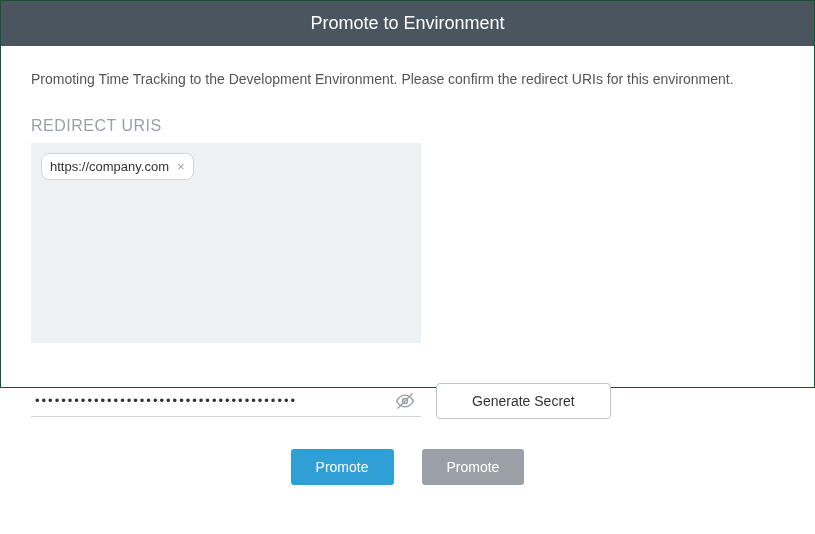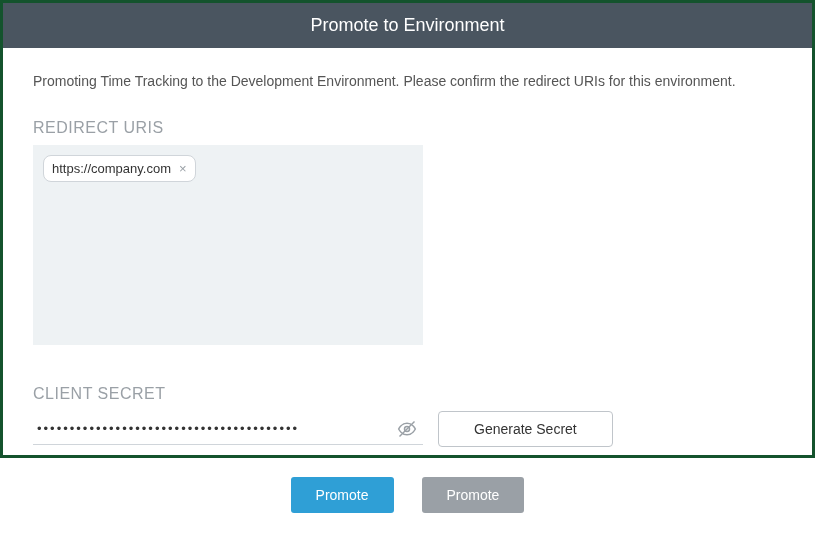--- a/index.html
+++ b/index.html
@@ -5,22 +5,22 @@
     * { box-sizing: border-box; margin: 0; padding: 0; }
     body {
       font-family: -apple-system, BlinkMacSystemFont, "Segoe UI", Arial, sans-serif;
       background: #fff;
       width: 815px;
       height: 534px;
       overflow: hidden;
     }
     .modal {
       width: 815px;
-      height: 458px;
-      border: 3px solid #14532d;
+      height: 388px;
+      border: 1px solid #14532d;
       display: flex;
       flex-direction: column;
     }
     .header {
       background: #4a5560;
       color: #fff;
       text-align: center;
       padding: 12px 0;
       font-size: 18px;
       font-weight: 400;
@@ -134,21 +134,20 @@
     <div class="description">Promoting Time Tracking to the Development Environment. Please confirm the redirect URIs for this environment.</div>
 
     <div class="section-label">REDIRECT URIS</div>
     <div class="uris-box">
       <span class="chip">
         <span>https://company.com</span>
         <span class="chip-remove">×</span>
       </span>
     </div>
 
-    <div class="section-label">CLIENT SECRET</div>
     <div class="secret-row">
       <div class="secret-input-wrap">
         <input type="password" class="secret-input" value="••••••••••••••••••••••••••••••••••••••••" style="">
         <span class="eye-icon">
           <svg width="20" height="20" viewBox="0 0 24 24" fill="none" stroke="currentColor" stroke-width="1.8">
             <path d="M2 12s3.5-7 10-7 10 7 10 7-3.5 7-10 7-10-7-10-7z"></path>
             <circle cx="12" cy="12" r="3"></circle>
             <line x1="3" y1="21" x2="21" y2="3"></line>
           </svg>
         </span>

